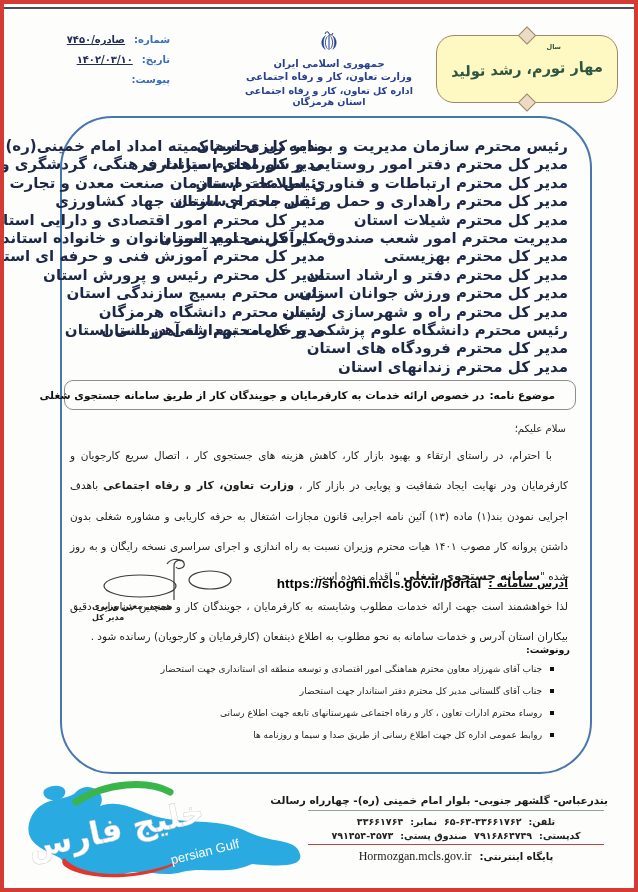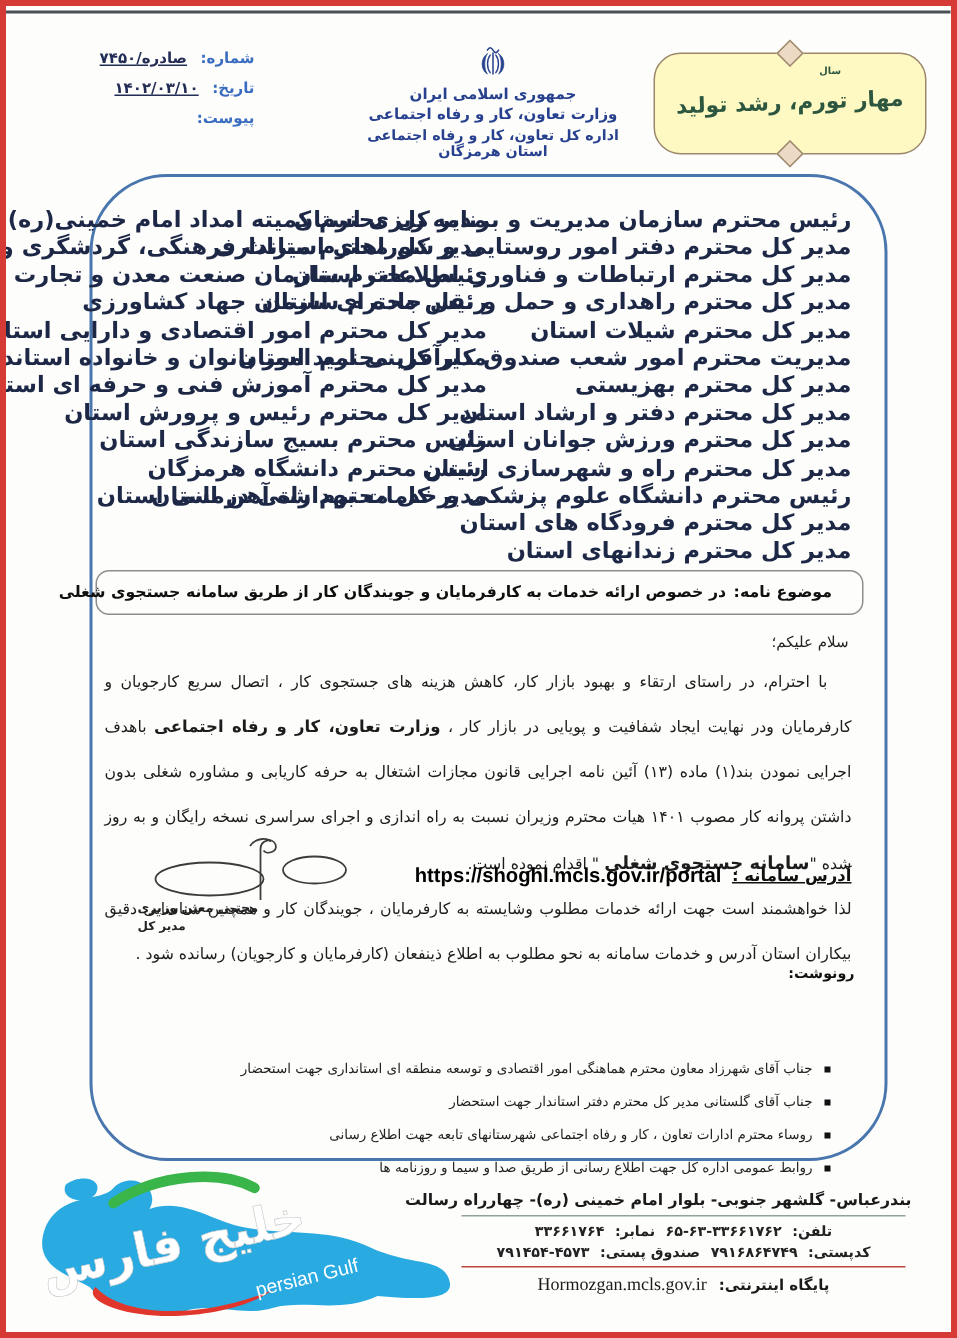--- a/index.html
+++ b/index.html
@@ -66,21 +66,21 @@
     direction:ltr;unicode-bidi:embed;color:#000;text-decoration:none;}
 
   
   .sign{position:absolute;left:88px;top:552px;width:152px;text-align:left;}
   .sign svg{display:block;margin:0 auto;}
   .sign-name{font-size:8.5px;font-weight:bold;color:#222;margin-top:-3px;}
   .sign-title{font-size:8px;font-weight:bold;color:#222;margin-top:2px;}
 
   
   .cc-label{position:absolute;right:64px;top:640px;font-size:9.5px;font-weight:bold;color:#111;}
-  .cc-list{position:absolute;right:80px;top:659px;left:80px;margin-top:44px;}
+  .cc-list{position:absolute;right:80px;top:659px;left:80px;}
   .cc-item{display:flex;direction:rtl;gap:8px;align-items:flex-start;margin-bottom:9px;
     font-size:9px;color:#222;line-height:13px;}
   .cc-bullet{width:4px;height:4px;background:#111;flex:none;margin-top:4px;}
 
   
   .footer-right{position:absolute;right:26px;top:790px;width:304px;text-align:center;color:#1a1a1a;}
   .f-address{font-size:10.5px;font-weight:bold;white-space:nowrap;}
   .f-sep1{border:none;border-top:1.5px solid #8fa39a;margin:4px 4px 5px 4px;}
   .f-row{display:flex;direction:rtl;justify-content:center;gap:7px;font-size:9.5px;
     font-weight:bold;color:#222;margin-bottom:3px;white-space:nowrap;}

